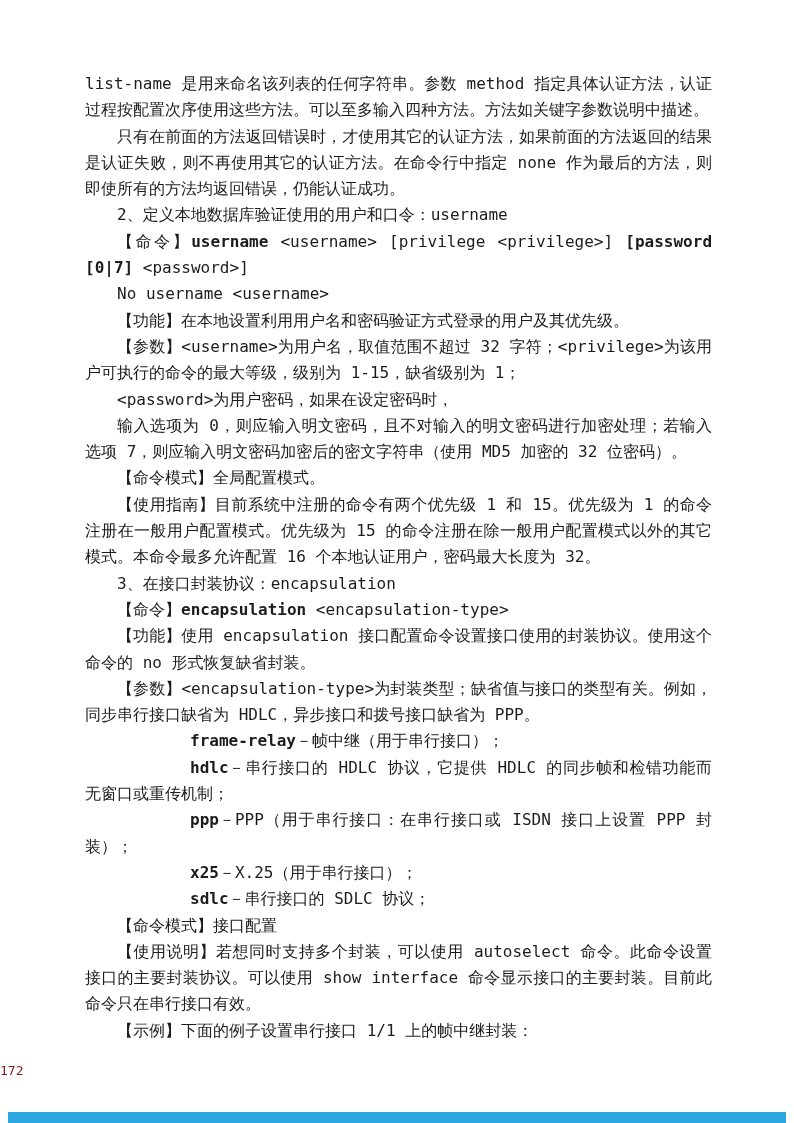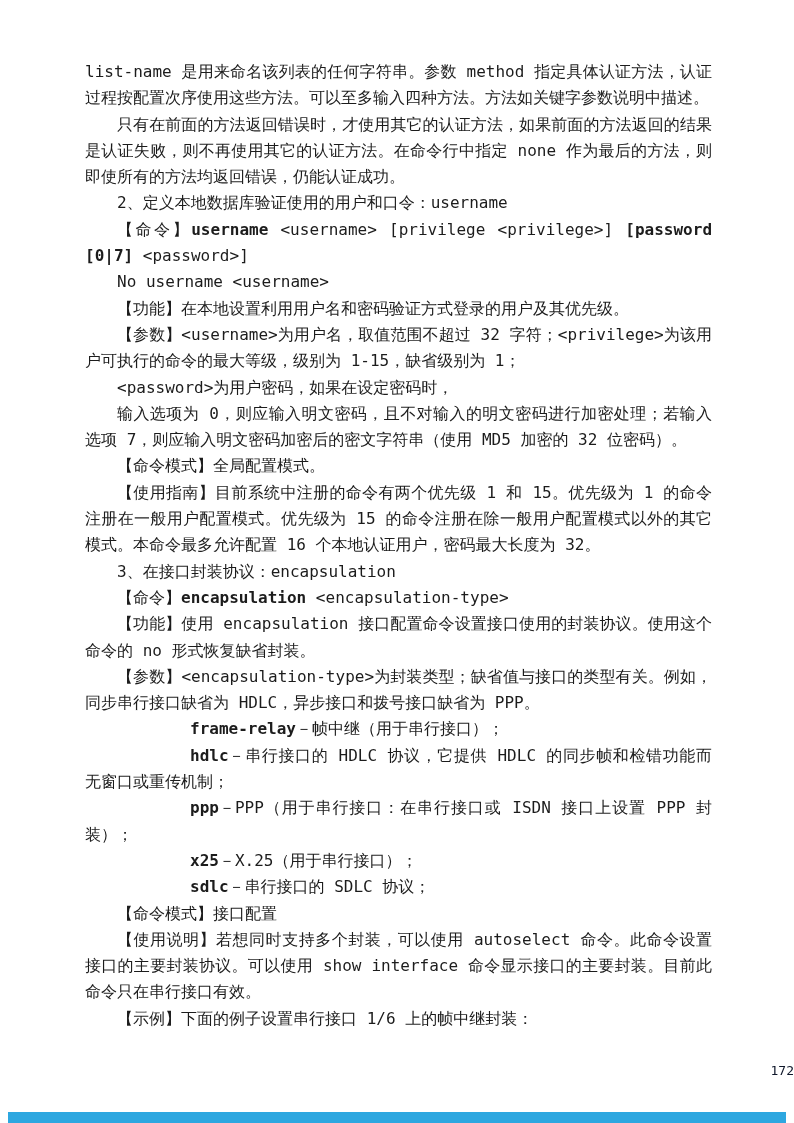--- a/index.html
+++ b/index.html
@@ -6,38 +6,38 @@
   body {
     width: 794px; height: 1123px;
     background: #ffffff;
     position: relative;
     overflow: hidden;
     font-family: "DejaVu Sans Mono", "Liberation Sans", sans-serif;
     color: #1c1c1c;
   }
   .doc-body {
     position: absolute;
-    left: 85px; top: 59px;
+    left: 85px; top: 71px;
     width: 627px;
     font-size: 16px;
     line-height: 26.3px;
     text-align: justify;
   }
   .doc-body p { margin: 0; }
   .para { font-weight: normal; }
   .heading { font-weight: normal; }
   .bold { font-weight: bold; }
   .page-number {
     position: absolute;
     left: 0; right: 0;
     top: 1062px;
-    text-align: right;
+    text-align: left;
     font-size: 13px;
     line-height: 18px;
-    color: #0f172a;
+    color: #7f1d1d;
   }
   .footer-bar {
     position: absolute;
     left: 8px; right: 8px;
     bottom: 0;
     height: 11px;
     background: #2da7e0;
   }
 </style>
 </head>
@@ -59,18 +59,18 @@
     <p class="para" style="text-indent: 32px;"><span>【命令】</span><span class="bold">encapsulation</span><span> &lt;encapsulation-type&gt;</span></p>
     <p class="para" style="text-indent: 32px;"><span>【功能】使用 encapsulation 接口配置命令设置接口使用的封装协议。使用这个命令的 no 形式恢复缺省封装。</span></p>
     <p class="para" style="text-indent: 32px;"><span>【参数】&lt;encapsulation-type&gt;为封装类型；缺省值与接口的类型有关。例如，同步串行接口缺省为 HDLC，异步接口和拨号接口缺省为 PPP。</span></p>
     <p class="para" style="text-indent: 105px;"><span class="bold">frame-relay</span><span>－帧中继（用于串行接口）；</span></p>
     <p class="para" style="text-indent: 105px;"><span class="bold">hdlc</span><span>－串行接口的 HDLC 协议，它提供 HDLC 的同步帧和检错功能而无窗口或重传机制；</span></p>
     <p class="para" style="text-indent: 105px;"><span class="bold">ppp</span><span>－PPP（用于串行接口：在串行接口或 ISDN 接口上设置 PPP 封装）；</span></p>
     <p class="para" style="text-indent: 105px;"><span class="bold">x25</span><span>－X.25（用于串行接口）；</span></p>
     <p class="para" style="text-indent: 105px;"><span class="bold">sdlc</span><span>－串行接口的 SDLC 协议；</span></p>
     <p class="para" style="text-indent: 32px;"><span>【命令模式】接口配置</span></p>
     <p class="para" style="text-indent: 32px;"><span>【使用说明】若想同时支持多个封装，可以使用 autoselect 命令。此命令设置接口的主要封装协议。可以使用 show interface 命令显示接口的主要封装。目前此命令只在串行接口有效。</span></p>
-    <p class="para" style="text-indent: 32px;"><span>【示例】下面的例子设置串行接口 1/6 上的帧中继封装：</span></p>
+    <p class="para" style="text-indent: 32px;"><span>【示例】下面的例子设置串行接口 1/1 上的帧中继封装：</span></p>
   </div>
 
 <div class="page-number">172</div>
 
 <div class="footer-bar" id="footer-bar" style="background: rgb(45, 167, 224);"></div>
 
 </body></html>

